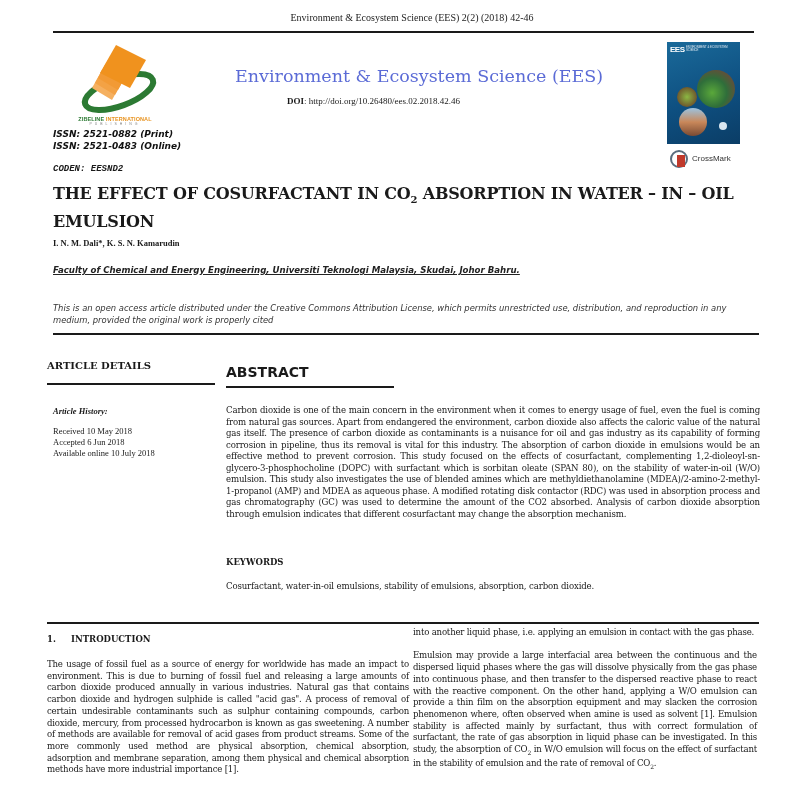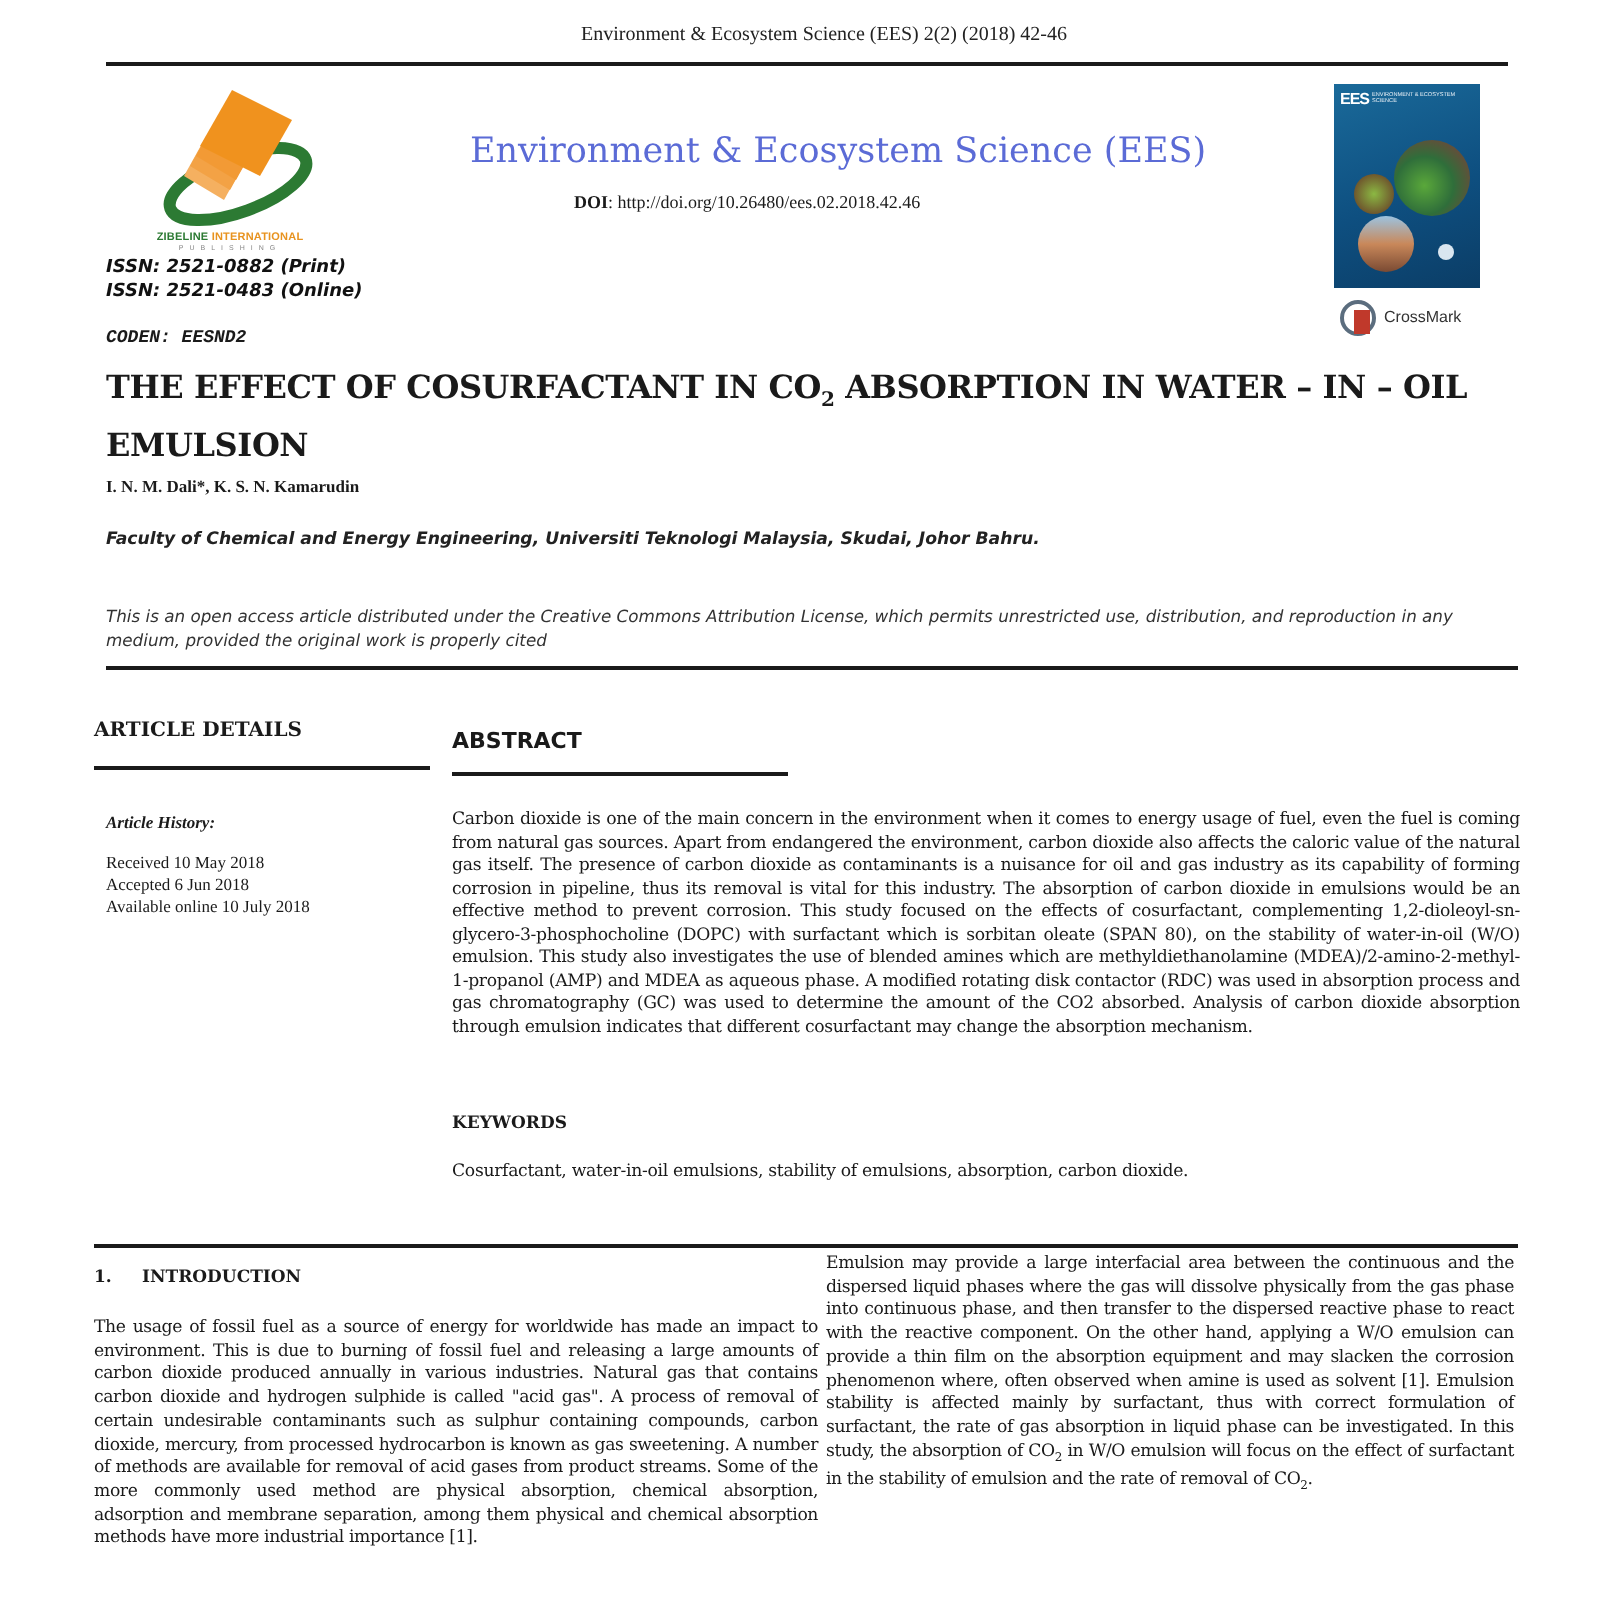--- a/index.html
+++ b/index.html
@@ -29,27 +29,27 @@
   .circle { border-radius: 50%; position: absolute; }
   .crossmark { left: 670px; top: 150px; }
   .cm-circle { position: absolute; left: 0; top: 0; width: 18px; height: 18px; border-radius: 50%; border: 2px solid #5b6d7e; background: #fff; }
   .cm-inner { position: absolute; left: 5px; top: 3px; width: 8px; height: 12px; background: #c0392b; }
   .cm-text { position: absolute; left: 22px; top: 4px; font-size: 8px; color: #333; font-family: Liberation Sans, sans-serif; }
 
   .codea { left: 53px; top: 164px; font-size: 9px; font-style: italic; font-weight: bold; font-family: Liberation Mono, monospace; }
   .title { left: 53px; top: 183px; width: 700px; font-size: 16px; font-weight: bold; line-height: 22px; font-family: "DejaVu Serif", serif; letter-spacing: -0.2px; }
   .title sub { font-size: 10px; }
   .authors { left: 53px; top: 238px; font-size: 8.5px; font-weight: bold; font-family: "Liberation Serif", serif; }
-  .affil { left: 53px; top: 264px; font-size: 8.6px; font-style: italic; font-weight: bold; line-height: 12px; font-family: "DejaVu Sans", sans-serif; color: #222; }
+  .affil { left: 53px; top: 264px; font-size: 8.6px; font-style: italic; font-weight: bold; line-height: 12px; font-family: "DejaVu Sans", sans-serif; color: #222; text-decoration: underline; }
   .license { left: 53px; top: 302px; width: 705px; font-size: 8.4px; font-style: italic; line-height: 12px; font-family: "DejaVu Sans", sans-serif; color: #333; }
   #rule-license { left: 53px; width: 706px; top: 333px; height: 2px; }
 
   .art-details { left: 47px; top: 360px; font-size: 10px; font-weight: bold; font-family: "DejaVu Serif", serif; }
   #rule-ad { left: 47px; width: 168px; top: 383px; height: 2px; }
-  .abstract-h { left: 226px; top: 364px; font-size: 11px; font-weight: bold; font-family: "DejaVu Sans", sans-serif; text-align: center; }
+  .abstract-h { left: 226px; top: 364px; font-size: 14px; font-weight: bold; font-family: "DejaVu Sans", sans-serif; text-align: center; }
   #rule-abs { left: 226px; width: 168px; top: 386px; height: 1.5px; }
 
   .hist-h { left: 53px; top: 406px; font-size: 8.5px; font-style: italic; font-weight: bold; font-family: "Liberation Serif", serif; }
   .hist { left: 53px; font-size: 8.5px; font-family: "Liberation Serif", serif; line-height: 11px; }
 
   .abstract-body { left: 226px; top: 405px; width: 534px; font-size: 8.6px; line-height: 11.5px; text-align: justify; font-family: "DejaVu Serif", serif; color: #1a1a1a; letter-spacing: -0.15px; }
   .kw-h { left: 226px; top: 557px; font-size: 8.5px; font-weight: bold; font-family: "DejaVu Serif", serif; }
   .kw { left: 226px; top: 581px; font-size: 8.6px; font-family: "DejaVu Serif", serif; letter-spacing: -0.15px; }
 
   #rule-intro { left: 47px; width: 712px; top: 622px; height: 2px; }
@@ -128,14 +128,15 @@
 <div class="abs kw">Cosurfactant, water-in-oil emulsions, stability of emulsions, absorption, carbon dioxide.</div>
 
 <div class="abs rule" id="rule-intro"></div>
 <div class="abs intro-h"><span class="num">1.</span><span>INTRODUCTION</span></div>
 
 <div class="abs col col-left">
   <p>The usage of fossil fuel as a source of energy for worldwide has made an impact to environment. This is due to burning of fossil fuel and releasing a large amounts of carbon dioxide produced annually in various industries. Natural gas that contains carbon dioxide and hydrogen sulphide is called "acid gas". A process of removal of certain undesirable contaminants such as sulphur containing compounds, carbon dioxide, mercury, from processed hydrocarbon is known as gas sweetening. A number of methods are available for removal of acid gases from product streams. Some of the more commonly used method are physical absorption, chemical absorption, adsorption and membrane separation, among them physical and chemical absorption methods have more industrial importance [1].</p>
 </div>
 
 <div class="abs col col-right">
+  <p>into another liquid phase, i.e. applying an emulsion in contact with the gas phase.</p>
   <p><span>Emulsion may provide a large interfacial area between the continuous and the dispersed liquid phases where the gas will dissolve physically from the gas phase into continuous phase, and then transfer to the dispersed reactive phase to react with the reactive component. On the other hand, applying a W/O emulsion can provide a thin film on the absorption equipment and may slacken the corrosion phenomenon where, often observed when amine is used as solvent [1]. Emulsion stability is affected mainly by surfactant, thus with correct formulation of surfactant, the rate of gas absorption in liquid phase can be investigated. In this study, the absorption of CO</span><sub>2</sub><span> in W/O emulsion will focus on the effect of surfactant in the stability of emulsion and the rate of removal of CO</span><sub>2</sub><span>.</span></p>
 </div>
 
 </body></html>

